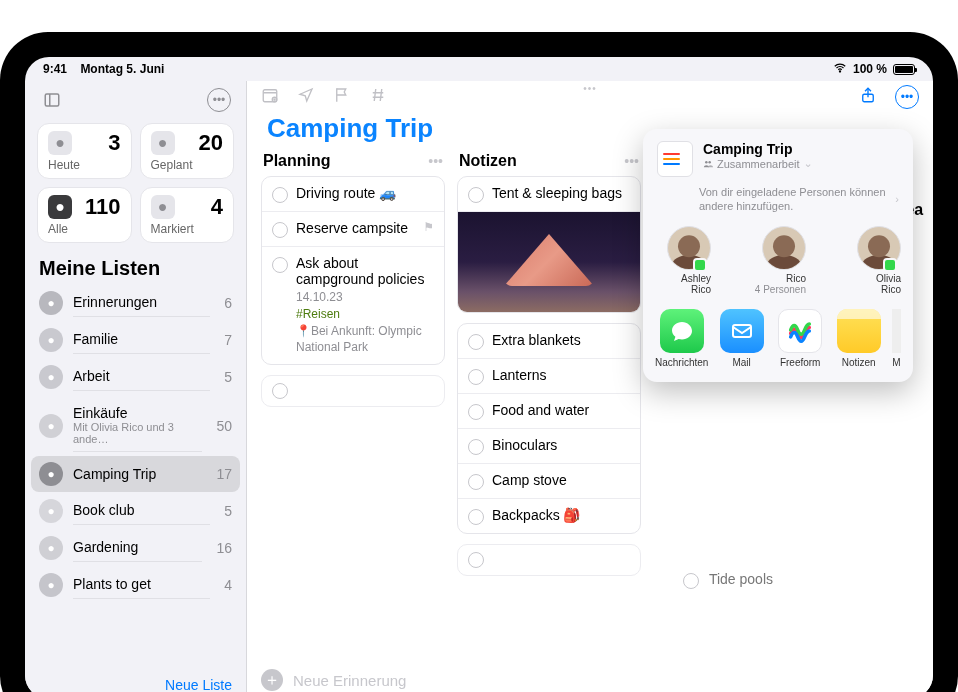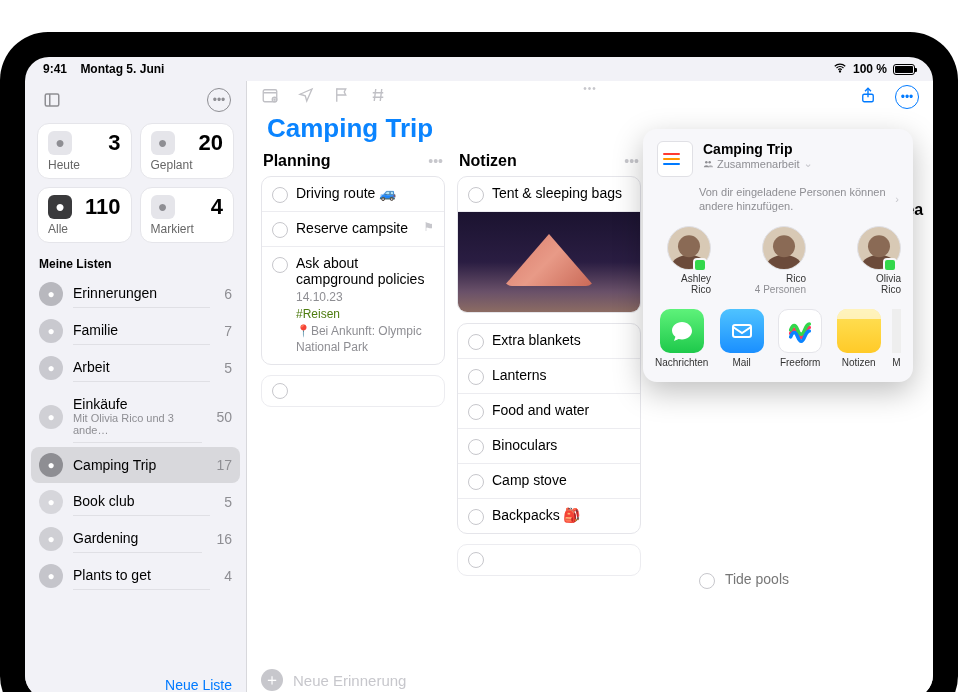--- a/index.html
+++ b/index.html
@@ -27,21 +27,21 @@
   .icon-btn svg { width: 18px; height: 18px; }
   .circle-more { width: 24px; height: 24px; border: 1.5px solid #8e8e93; border-radius: 50%; display: flex; align-items: center; justify-content: center; font-size: 12px; color:#8e8e93; }
 
   .smart-grid { display: grid; grid-template-columns: 1fr 1fr; gap: 8px; padding: 4px 12px 8px; }
   .smart { background: #fff; border: 1px solid #e5e5ea; border-radius: 12px; padding: 6px 10px 6px 10px; }
   .smart-row1 { display: flex; justify-content: space-between; align-items: center; }
   .smart-row1 .badge { width: 24px; height: 24px; border-radius: 6px; display: flex; align-items: center; justify-content: center; background: #e5e5ea; color:#8e8e93; }
   .smart-count { font-size: 22px; font-weight: 700; }
   .smart-label { font-size: 12px; color: #666; margin-top: 2px; }
 
-  .section-title { font-size: 12px; font-weight: 700; padding: 6px 14px 4px; }
+  .section-title { font-size: 20px; font-weight: 700; padding: 6px 14px 4px; }
 
   .lists { flex: 1; overflow-y: auto; }
   .list-row { display: flex; align-items: center; gap: 10px; padding: 4px 14px; cursor: pointer; }
   .list-row .bullet { width: 24px; height: 24px; border-radius: 50%; display: flex; align-items: center; justify-content: center; color:#fff; font-size:12px; }
   .list-row .meta { flex:1; border-bottom: 1px solid #e0e0e5; padding: 6px 0 6px; display:flex; flex-direction:column; }
   .list-row .name { font-size: 14px; color:#000; }
   .list-row .sub { font-size: 11px; color:#8e8e93; }
   .list-row .count { font-size: 14px; color:#8e8e93; padding-left:4px; }
   .list-row.active { background:#d8d8dc; border-radius:8px; margin:0 6px; padding:4px 8px; }
   .list-row.active .meta{ border-bottom: none; }
@@ -357,21 +357,21 @@
                   <span class="radio"></span>
                   <div class="task-body">Backpacks 🎒</div>
                 </div>
               </div>
               <div class="ghost-card">
                 <span class="radio"></span>
               </div>
             </div>
           </div>
 
-      <div class="peek-task" style="right:144px; top:490px;">
+      <div class="peek-task" style="right:160px; top:490px;">
         <span class="radio" style="display:inline-block; vertical-align:middle; margin-right:6px;"></span>
         <span>Tide pools</span>
       </div>
 
       <div class="side-peek">
         <div style="font-size:16px;font-weight:700;">wea</div>
       </div>
 
       <div class="new-reminder">
         <span class="plus-circ">＋</span>

